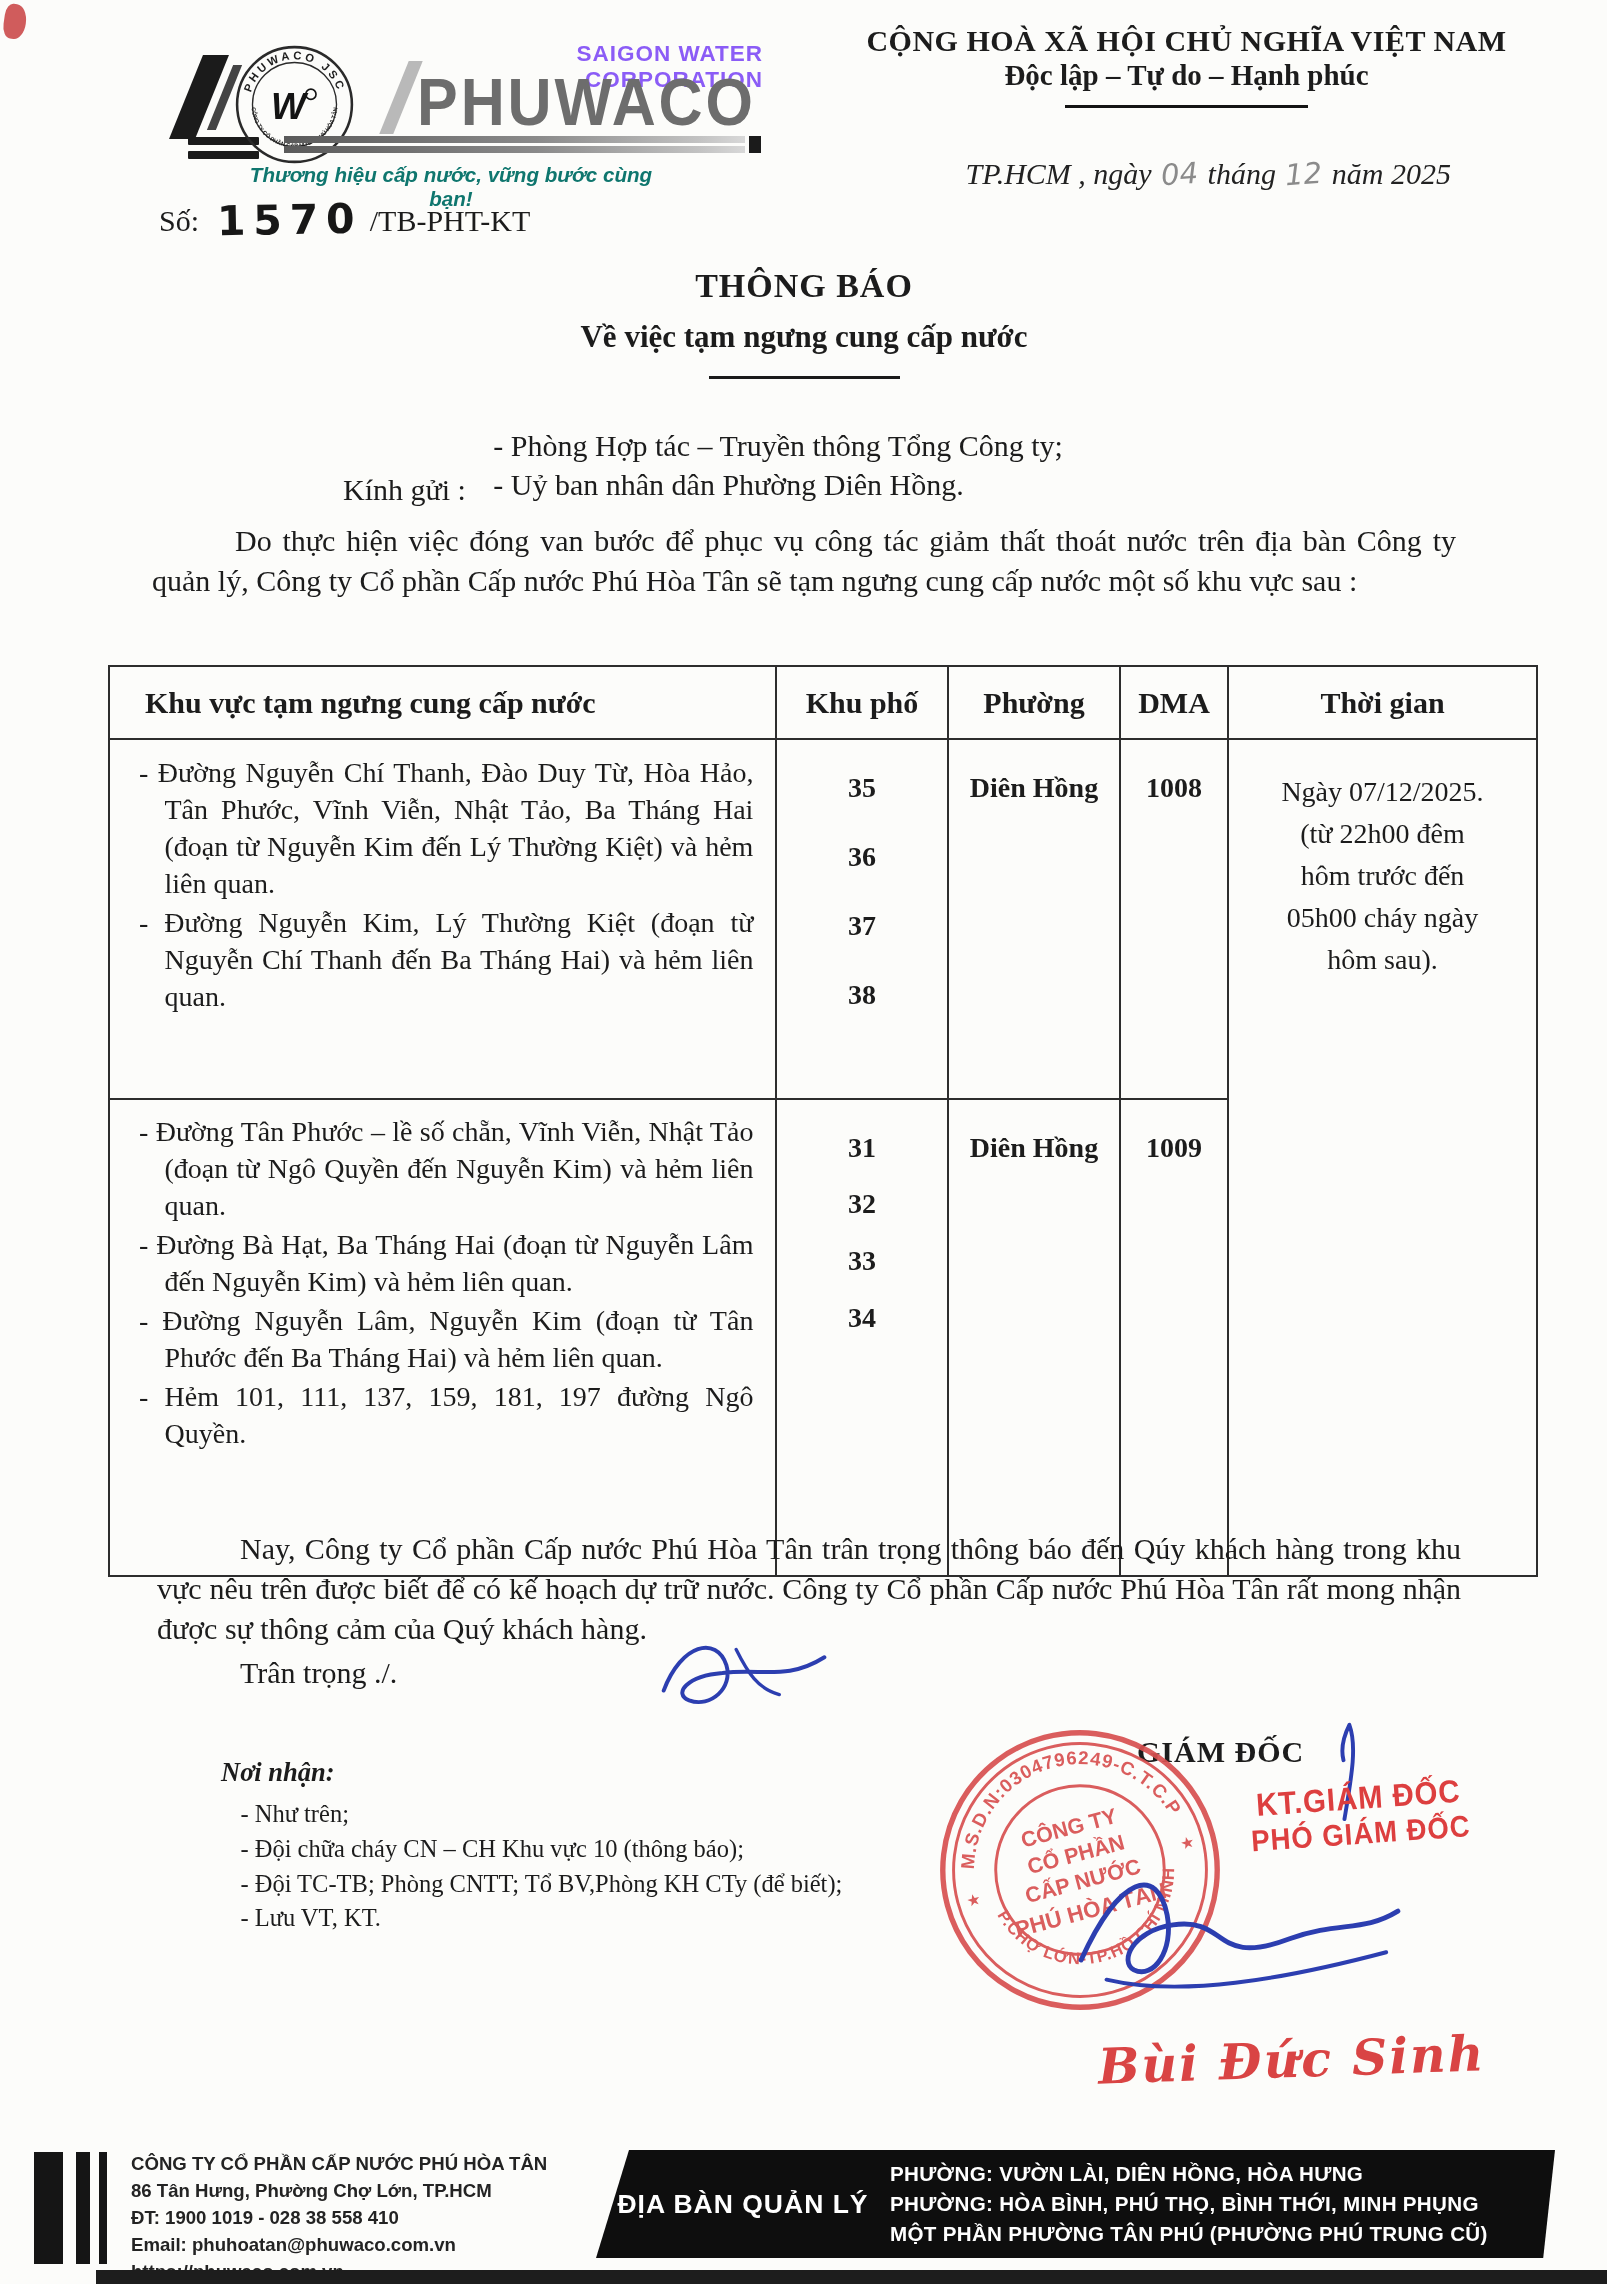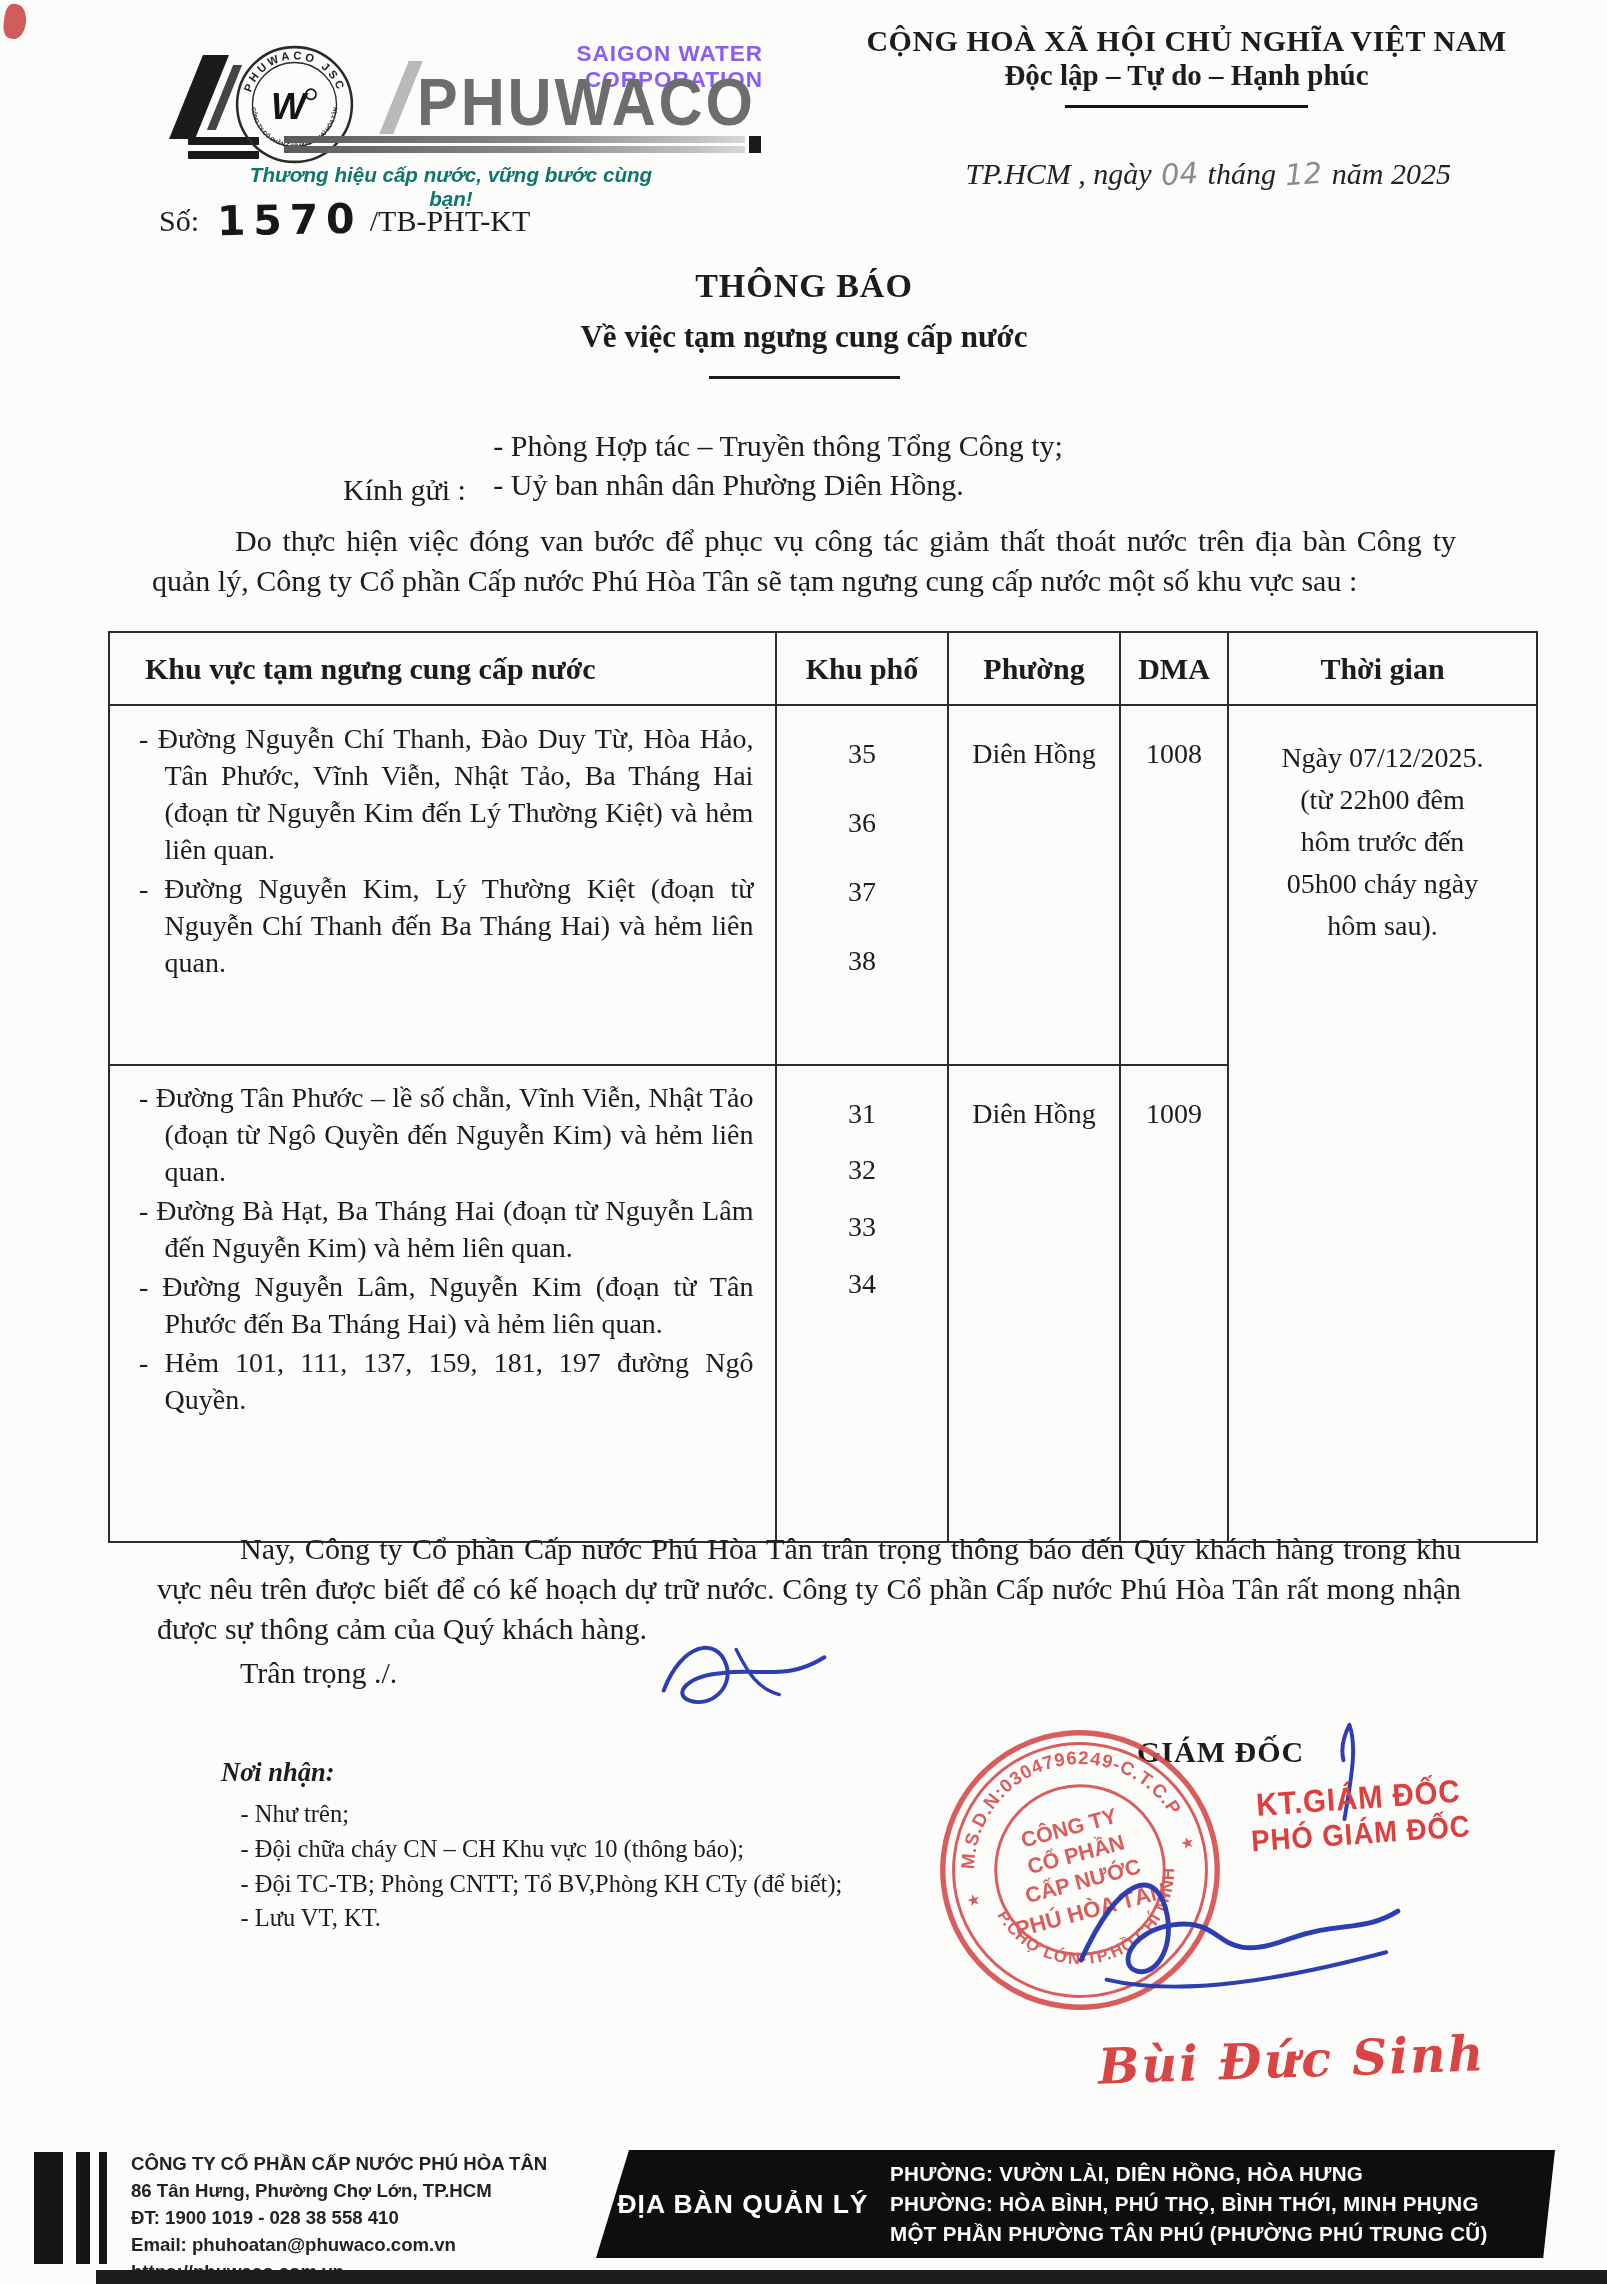--- a/index.html
+++ b/index.html
@@ -63,30 +63,30 @@
   .recipients .lines div{margin-bottom:4.9px;}
 
   
   .intro{left:152px;top:521px;width:1304px;font-size:30px;line-height:40px;
     text-align:justify;text-indent:83px;margin:0;}
   .closing{left:157px;top:1529px;width:1304px;font-size:30px;line-height:40px;
     text-align:justify;text-indent:83px;margin:0;}
   .regards{left:240px;top:1656px;font-size:30px;}
 
   
-  .notice-table{left:108px;top:631px;border-collapse:collapse;table-layout:fixed;}
+  .notice-table{left:108px;top:665px;border-collapse:collapse;table-layout:fixed;}
   .notice-table td,.notice-table th{border:2.9px solid #2d2d2d;vertical-align:top;
     font-size:28px;line-height:37px;padding:0;}
   .notice-table th{font-size:30px;font-weight:bold;vertical-align:middle;height:71px;}
   .cw{overflow:hidden;}
   .r1 .cw{height:306px;}
   .r2 .cw{height:416px;}
   .area-cell .cw{padding:13.7px 21.6px 13.7px 29px;text-align:justify;}
   .hang{padding-left:25.5px;text-indent:-25.5px;margin-bottom:2px;}
-  .num-cell .cw,.ward-cell .cw,.dma-cell .cw{text-align:center;padding-top:29px;}
+  .num-cell .cw,.ward-cell .cw,.dma-cell .cw{text-align:center;padding-top:29px;font-weight:bold;}
   .r1 .num-cell .blk{margin-bottom:32px;}
   .r2 .num-cell .blk{margin-bottom:19.6px;}
   .time-cell .cw{height:804px;text-align:center;padding:31px 13.7px 0;line-height:42px;}
 
   
   .cc-block{left:221px;top:1757px;font-size:24.5px;}
   .cc-label{font-weight:bold;font-style:italic;font-size:26.5px;margin-bottom:11.8px;}
   .cc-block .item{margin-bottom:6.9px;padding-left:39px;text-indent:-19.6px;}
 
   

